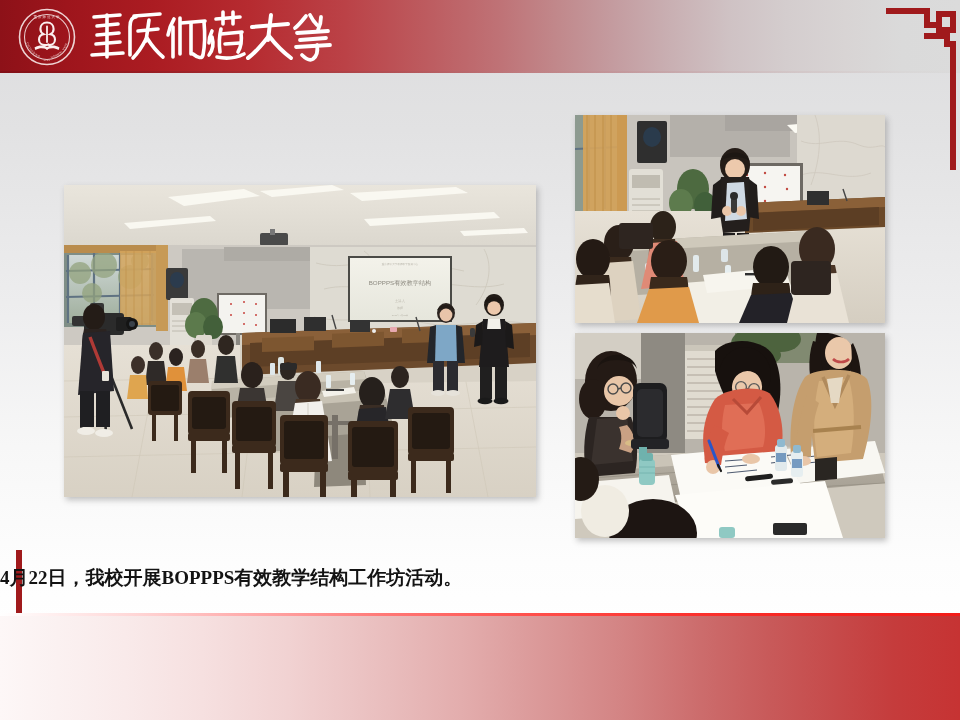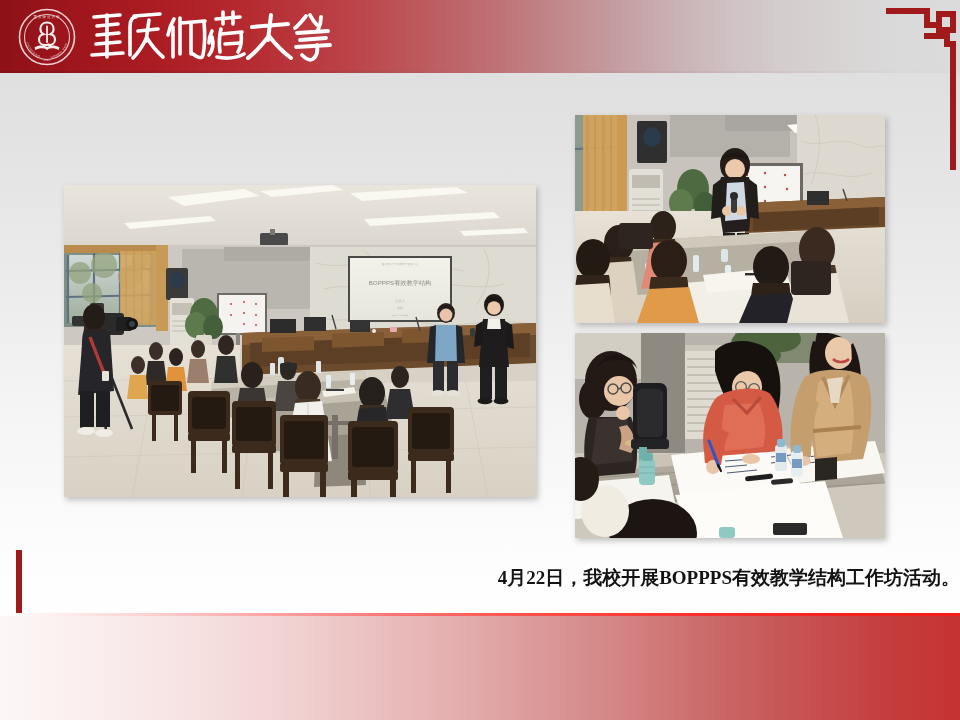--- a/index.html
+++ b/index.html
@@ -113,21 +113,21 @@
 
   #photo-main  { left: 64px; top: 185px; width: 472px; height: 312px; }
   #photo-tr    { left: 575px; top: 115px; width: 310px; height: 208px; }
   #photo-br    { left: 575px; top: 333px; width: 310px; height: 205px; }
 
   
   #caption {
     position: absolute;
     left: 0; top: 565px;
     width: 960px;
-    text-align: right;
+    text-align: left;
     font-family: "Liberation Serif", "DejaVu Serif", serif;
     font-weight: bold;
     font-size: 19px;
     color: #131313;
     letter-spacing: 0px;
     white-space: nowrap;
   }
 </style>
 </head>
 <body>

